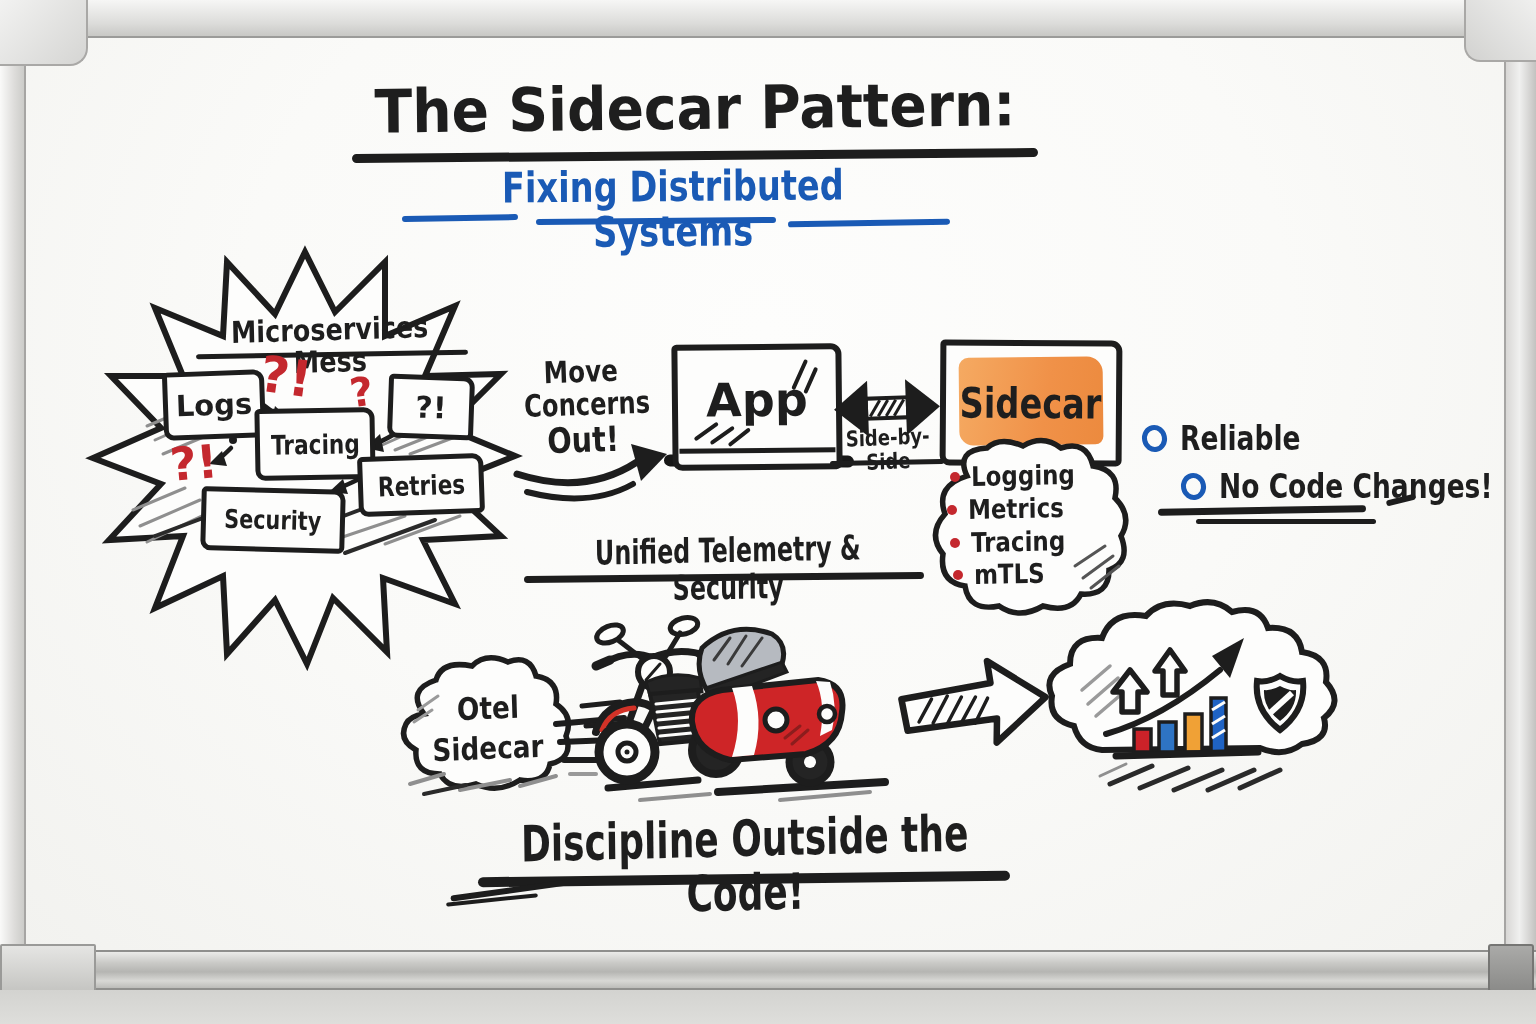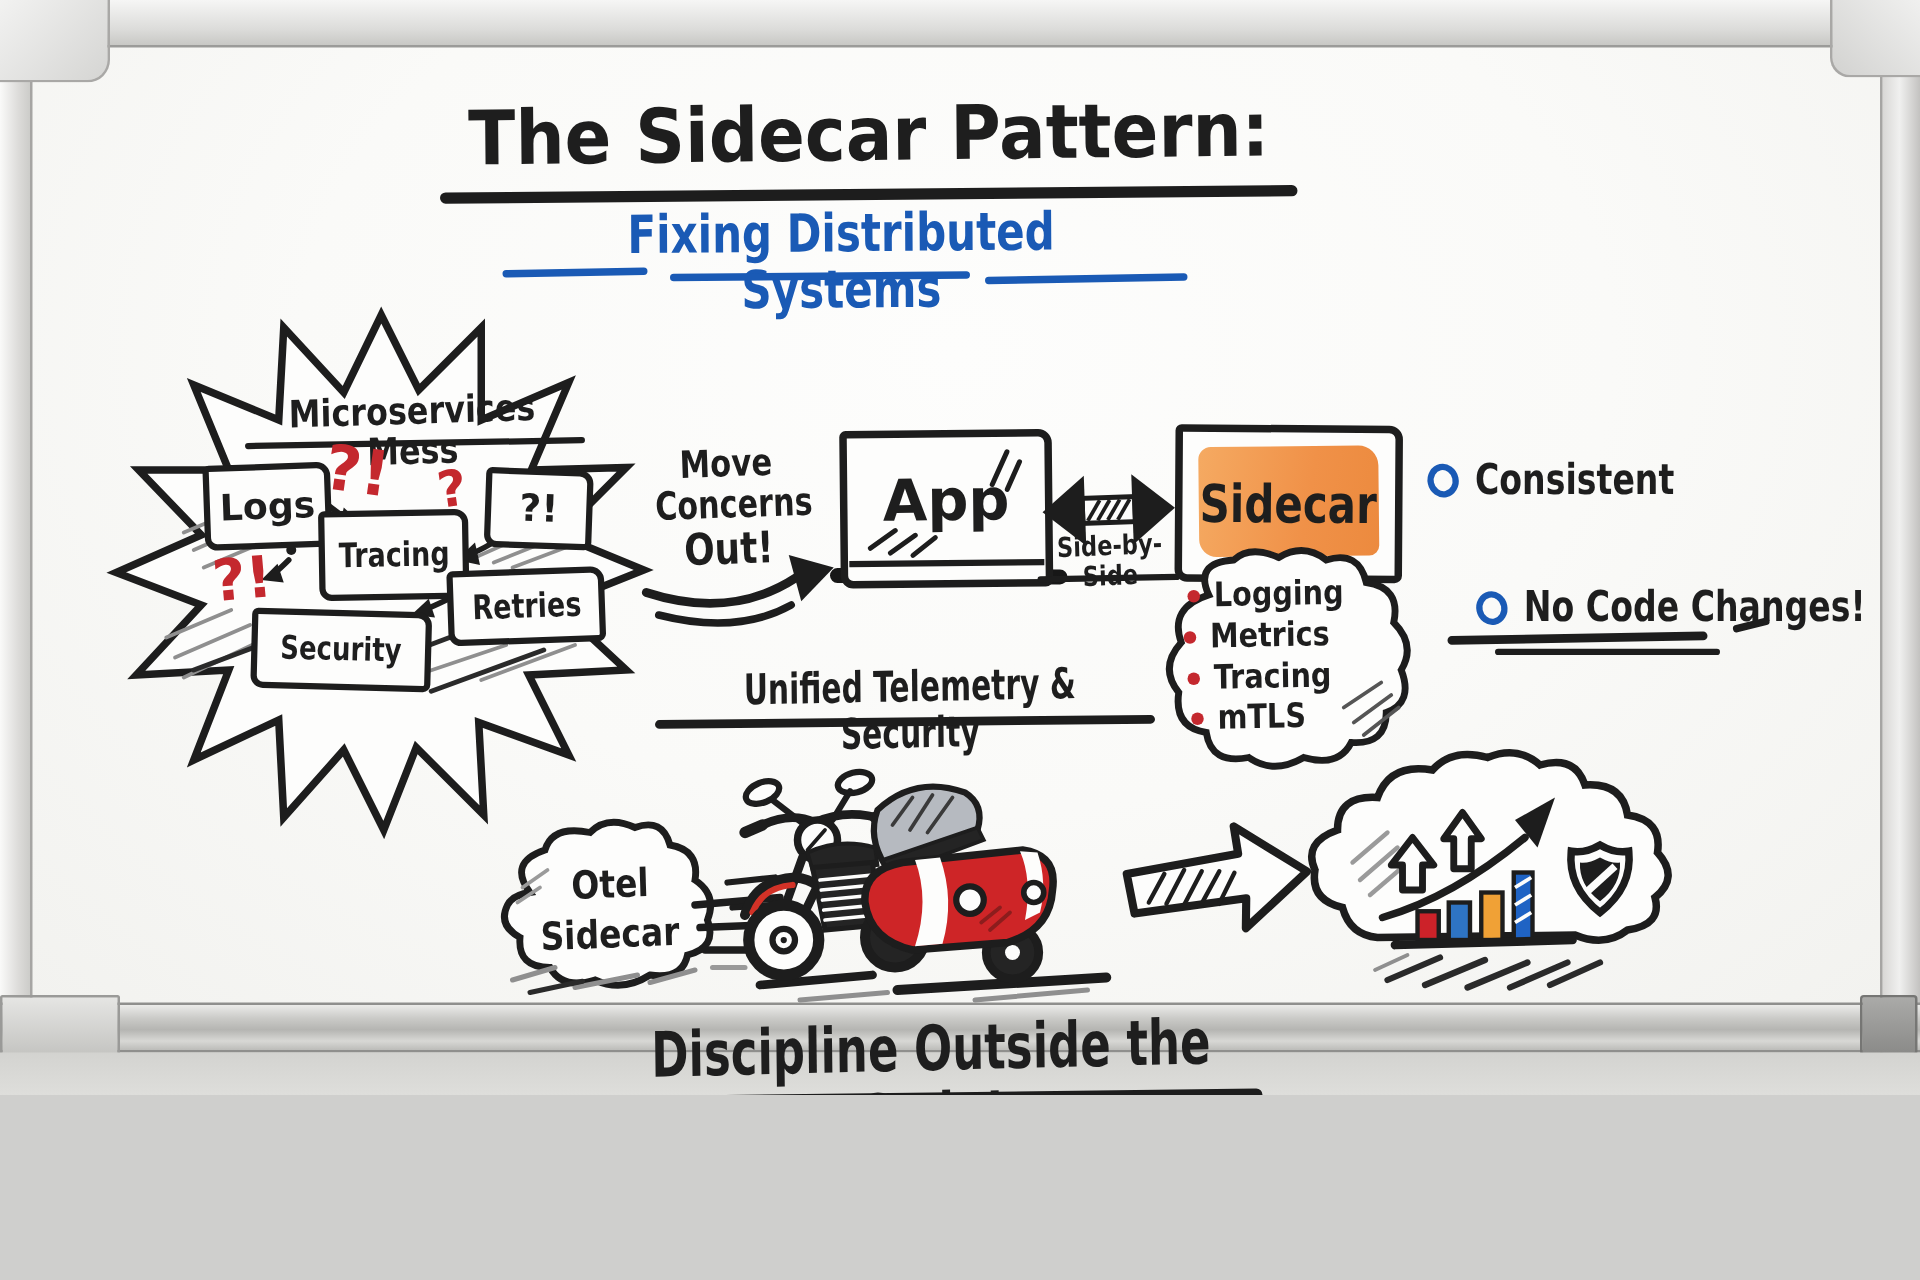--- a/index.html
+++ b/index.html
@@ -1,16 +1,16 @@
 <!DOCTYPE html>
 <html><head>
 <meta charset="utf-8">
 <style>
   html,body{margin:0;padding:0;background:#cfcfcd;}
-  .stage{position:relative;width:1536px;height:876px;overflow:hidden;
+  .stage{position:relative;width:1536px;height:1024px;overflow:hidden;
          font-family:"DejaVu Sans","Liberation Sans",sans-serif;color:#1e1e1e;
          background:linear-gradient(180deg,#ececea,#e4e4e1);}
   
   .surface{position:absolute;left:24px;top:36px;right:30px;bottom:70px;
            background:radial-gradient(ellipse at 50% 32%,#fdfdfc 0%,#fafaf8 50%,#f2f2ef 100%);}
   .rail-top{position:absolute;left:0;top:0;width:100%;height:36px;
             background:linear-gradient(180deg,#f6f6f5,#dcdcda 65%,#c8c8c5);border-bottom:2px solid #9b9b99;}
   .rail-left{position:absolute;left:0;top:0;width:24px;height:100%;
              background:linear-gradient(90deg,#fafaf9,#dddcda 60%,#ccccc9);border-right:2px solid #a6a5a3;}
   .rail-right{position:absolute;right:0;top:0;width:30px;height:100%;
@@ -189,23 +189,23 @@
   </div>
   <div class="svc-row" style="left:950px;top:528px;">
     <span class="svc-dot"></span>
     <span class="t squeezeL" style="position:static;font-size:27px;transform:scaleX(.85) rotate(-1deg);">Tracing</span>
   </div>
   <div class="svc-row" style="left:953px;top:560px;">
     <span class="svc-dot"></span>
     <span class="t squeezeL" style="position:static;font-size:27px;transform:scaleX(.85) rotate(-1deg);">mTLS</span>
   </div>
 
-  <div class="benefit-row" style="left:1142px;top:366px;">
+  <div class="benefit-row" style="left:1142px;top:420px;">
     <span class="benefit-bullet"></span>
-    <span class="t squeezeL" style="position:static;font-size:34px;transform:scaleX(.78);">Consistent</span>
+    <span class="t squeezeL" style="position:static;font-size:34px;transform:scaleX(.78);">Reliable</span>
   </div>
   <div class="benefit-row" style="left:1181px;top:468px;">
     <span class="benefit-bullet"></span>
     <span class="t squeezeL" style="position:static;font-size:34px;transform:scaleX(.78);">No Code Changes!</span>
   </div>
   <div class="ul" style="left:1158px;top:507px;width:208px;height:7px;transform:rotate(-1deg);"></div>
   <div class="ul" style="left:1386px;top:497px;width:30px;height:6px;transform:rotate(-14deg);"></div>
   <div class="ul" style="left:1196px;top:519px;width:180px;height:5px;"></div>
 
   <div class="t ctr" style="left:518px;top:532px;width:420px;font-size:34px;transform:scaleX(.7) rotate(-0.8deg);">Unified Telemetry &amp; Security</div>

